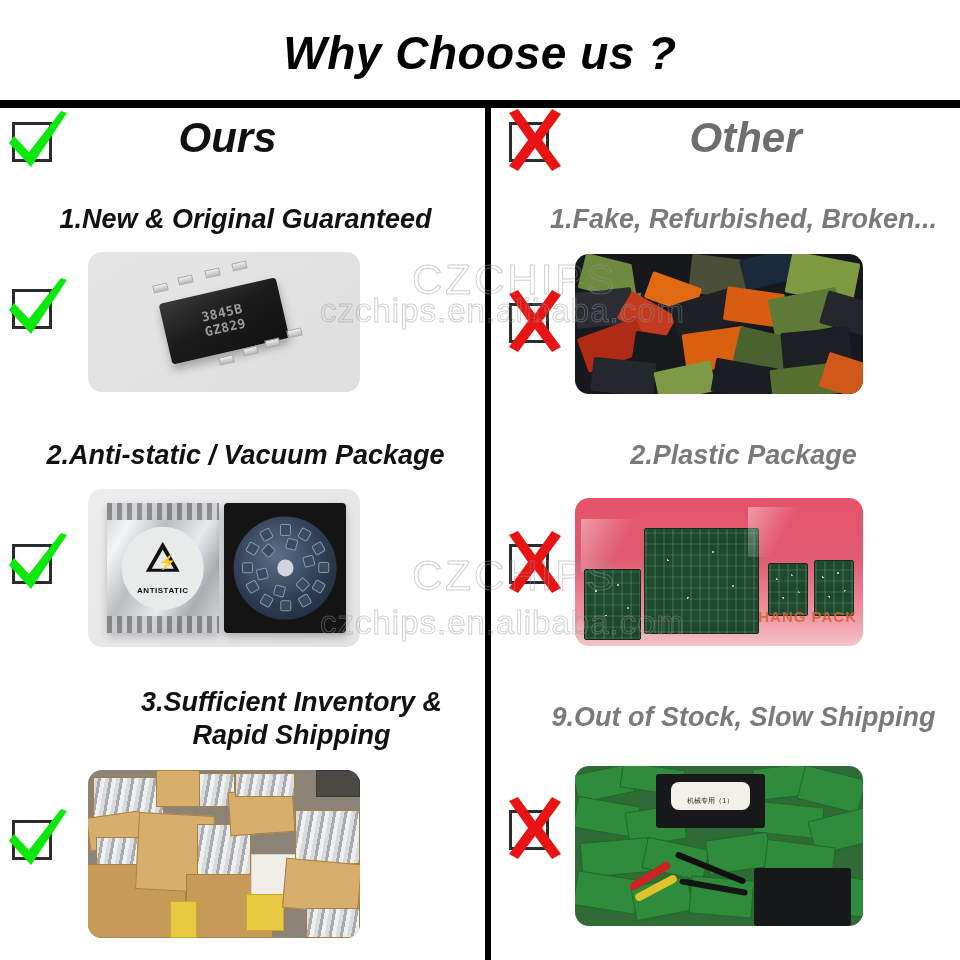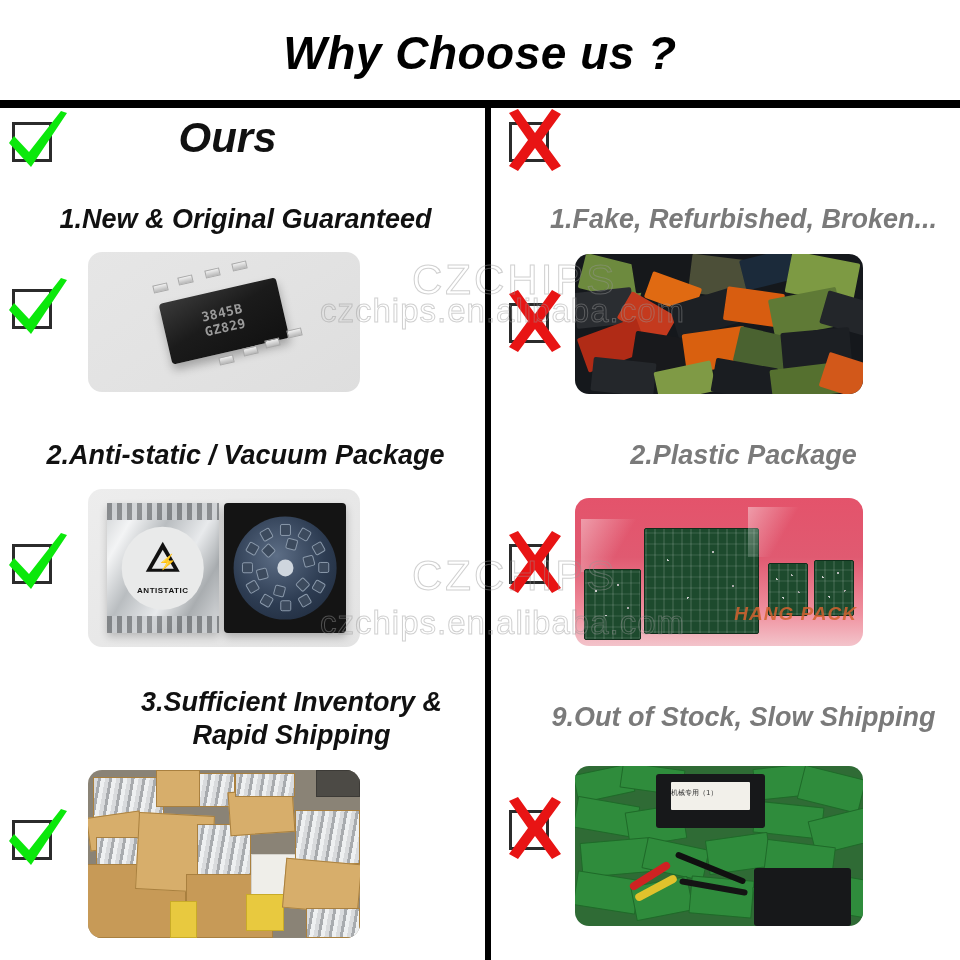--- a/index.html
+++ b/index.html
@@ -174,33 +174,33 @@
       radial-gradient(circle at 38% 66%, #cfcfcf 0 1px, transparent 1px),
       radial-gradient(circle at 78% 55%, #aaa 0 1px, transparent 1px),
       repeating-linear-gradient(90deg, rgba(255,255,255,.10) 0 2px, transparent 2px 9px),
       repeating-linear-gradient(0deg,  rgba(255,255,255,.07) 0 2px, transparent 2px 11px);
   }
   .wrap-sheen {
     position:absolute; background:linear-gradient(120deg,rgba(255,255,255,.42),rgba(255,255,255,0) 60%);
   }
   .pack-txt{
     position:absolute; right:6px; bottom:14%;
-    color:#d4622f; font-size:19px; font-weight:700; letter-spacing:1px; opacity:.85;font-style:italic;
+    color:#d4622f; font-size:15px; font-weight:700; letter-spacing:1px; opacity:.85;
   }
 
   
   .p-green { background:#2f6b35; }
   .gp { position:absolute; background:#2f8c3c; border:1px solid #1f6a29; border-radius:1px; }
   .blackmod{
     position:absolute; background:#17181a; border-radius:3px;
   }
   .blackmod-lbl{
     position:absolute; left:14%; top:14%; width:72%; height:52%;
-    background:#f2f0ea; border-radius:1px;
-    font-size:7px; color:#333; text-align:left; padding-top:6px;
+    background:#f2f0ea; border-radius:8px;
+    font-size:7px; color:#333; text-align:center; padding-top:14px;
     font-family:"DejaVu Sans", sans-serif;
     overflow:hidden; line-height:1.5;
   }
   .cable{ position:absolute; border-radius:40px; }
 
   
   .wm {
     position:absolute; pointer-events:none;
     color:transparent; font-weight:400;
     -webkit-text-stroke: 1px rgba(150,150,150,.45);
@@ -328,20 +328,21 @@
       <div class="bx bags" style="left:76%; top:24%; width:24%; height:32%;"></div>
       <div class="bx lid" style="left:72%; top:54%; width:28%; height:30%; transform:rotate(5deg);"></div>
       <div class="bx dark" style="left:84%; top:0%;  width:16%; height:16%;"></div>
       <div class="bx bags" style="left:80%; top:82%; width:20%; height:18%;"></div>
       <div class="bx yellow" style="left:30%; top:78%; width:10%; height:22%;"></div>
     </div>
   </div>
 
   <div class="col other">
 
+    <div class="col-head">Other</div>
 
     <div class="markbox" style="left:18px; top:16px;">
       <div class="glyph">
         <svg viewBox="0 0 74 74" width="74" height="74">
           <path d="M11 8 L20 4 L37 28 L54 4 L63 9 L44 35 L63 61 L54 66 L37 43 L20 66 L11 61 L30 35 Z" fill="#E81414"></path>
         </svg>
       </div>
     </div>
 
     <div class="row-text" style="top:98px;">1.Fake, Refurbished, Broken...</div>

